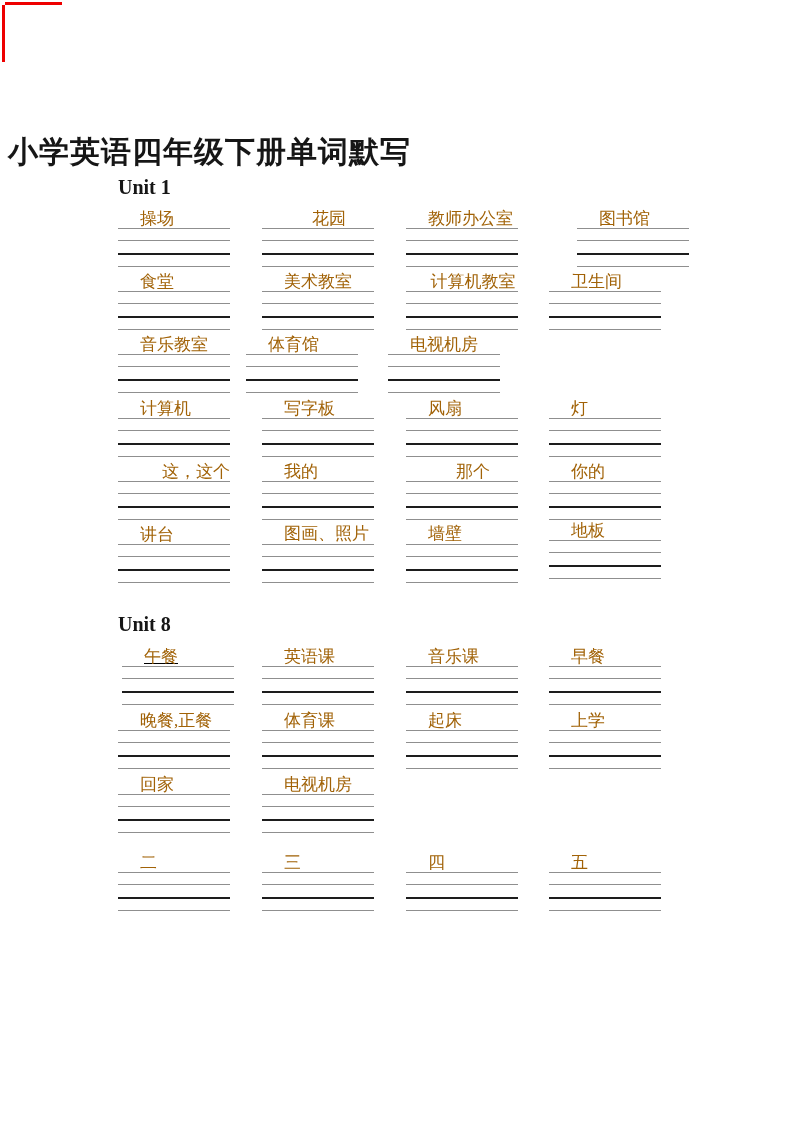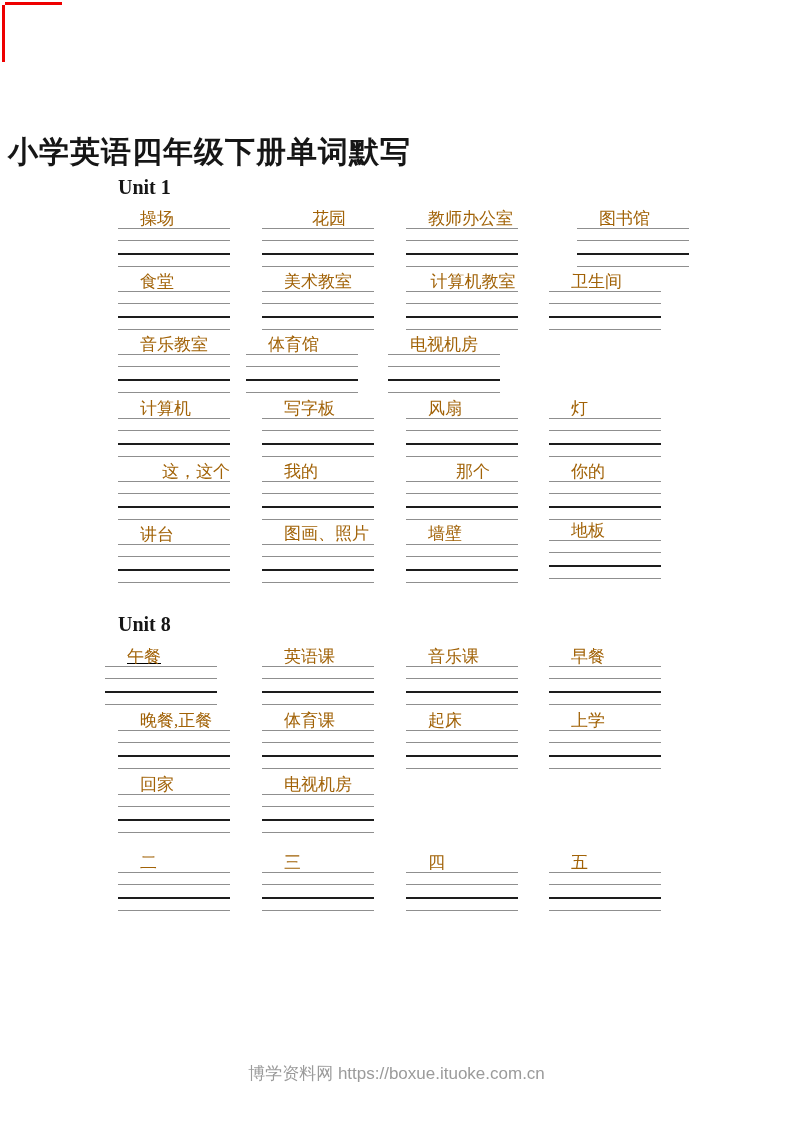--- a/index.html
+++ b/index.html
@@ -210,21 +210,21 @@
         <div class="ln l4"></div>
       </div>
       <div class="cell" style="left: 549px; top: 521px;">
         <span class="word">地板</span>
         <div class="ln l1"></div>
         <div class="ln l2"></div>
         <div class="ln l3 thick"></div>
         <div class="ln l4"></div>
       </div>
       <div class="unit-label" style="top: 613px;">Unit 8</div>
-      <div class="cell" style="left: 105px; top: 647px; text-decoration: underline;">
+      <div class="cell" style="left: 122px; top: 647px; text-decoration: underline;">
         <span class="word">午餐</span>
         <div class="ln l1"></div>
         <div class="ln l2"></div>
         <div class="ln l3 thick"></div>
         <div class="ln l4"></div>
       </div>
       <div class="cell" style="left: 262px; top: 647px;">
         <span class="word">英语课</span>
         <div class="ln l1"></div>
         <div class="ln l2"></div>
@@ -310,14 +310,13 @@
       </div>
       <div class="cell" style="left: 549px; top: 853px;">
         <span class="word">五</span>
         <div class="ln l1"></div>
         <div class="ln l2"></div>
         <div class="ln l3 thick"></div>
         <div class="ln l4"></div>
       </div>
     </div>
 
-  <div class="footer">博学资料网 https://boxue.ituoke.com.cn</div>
 </div>
 
 </body></html>

